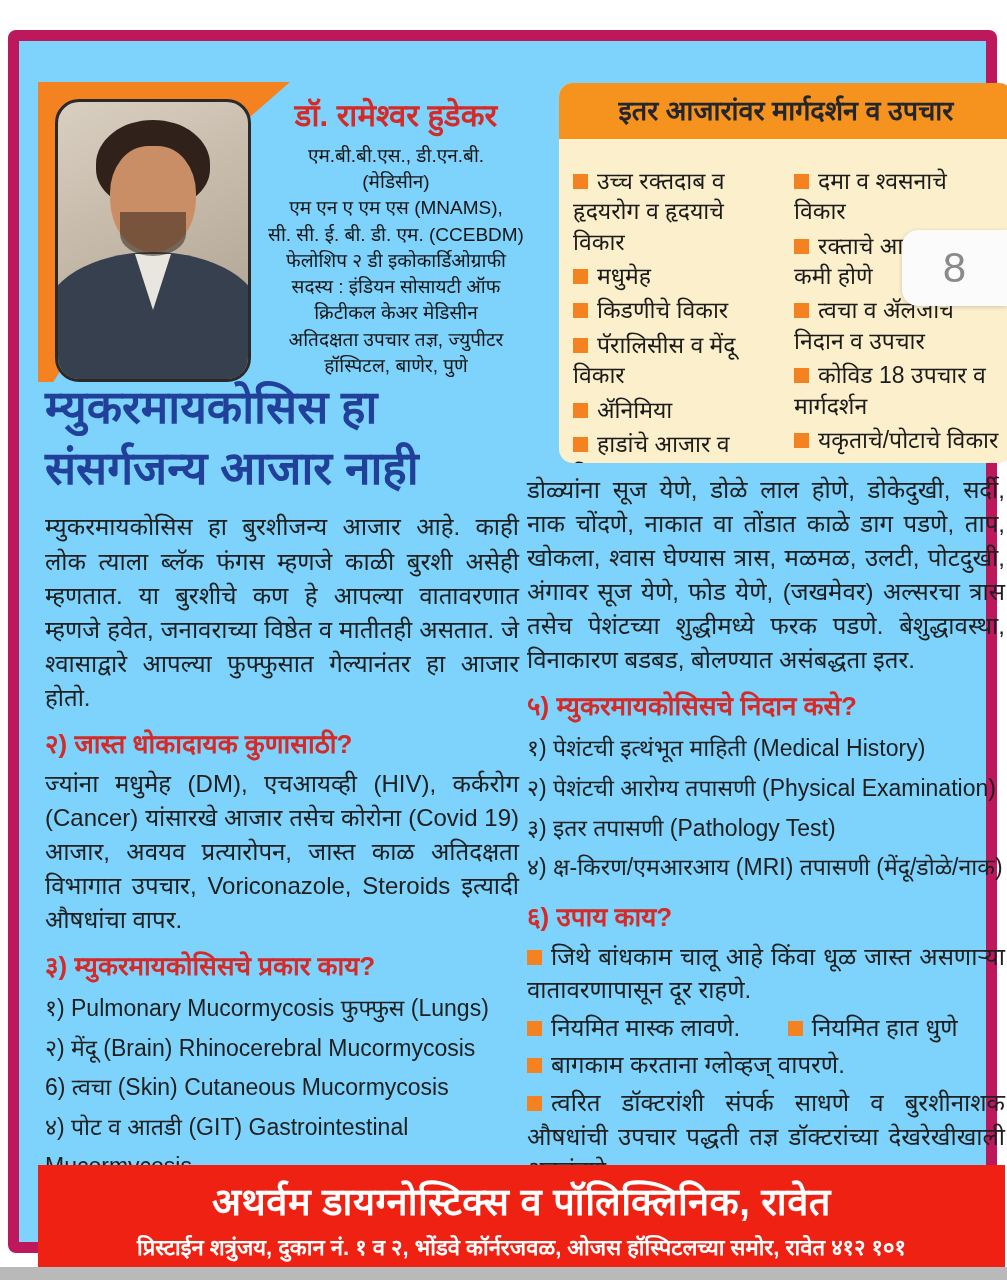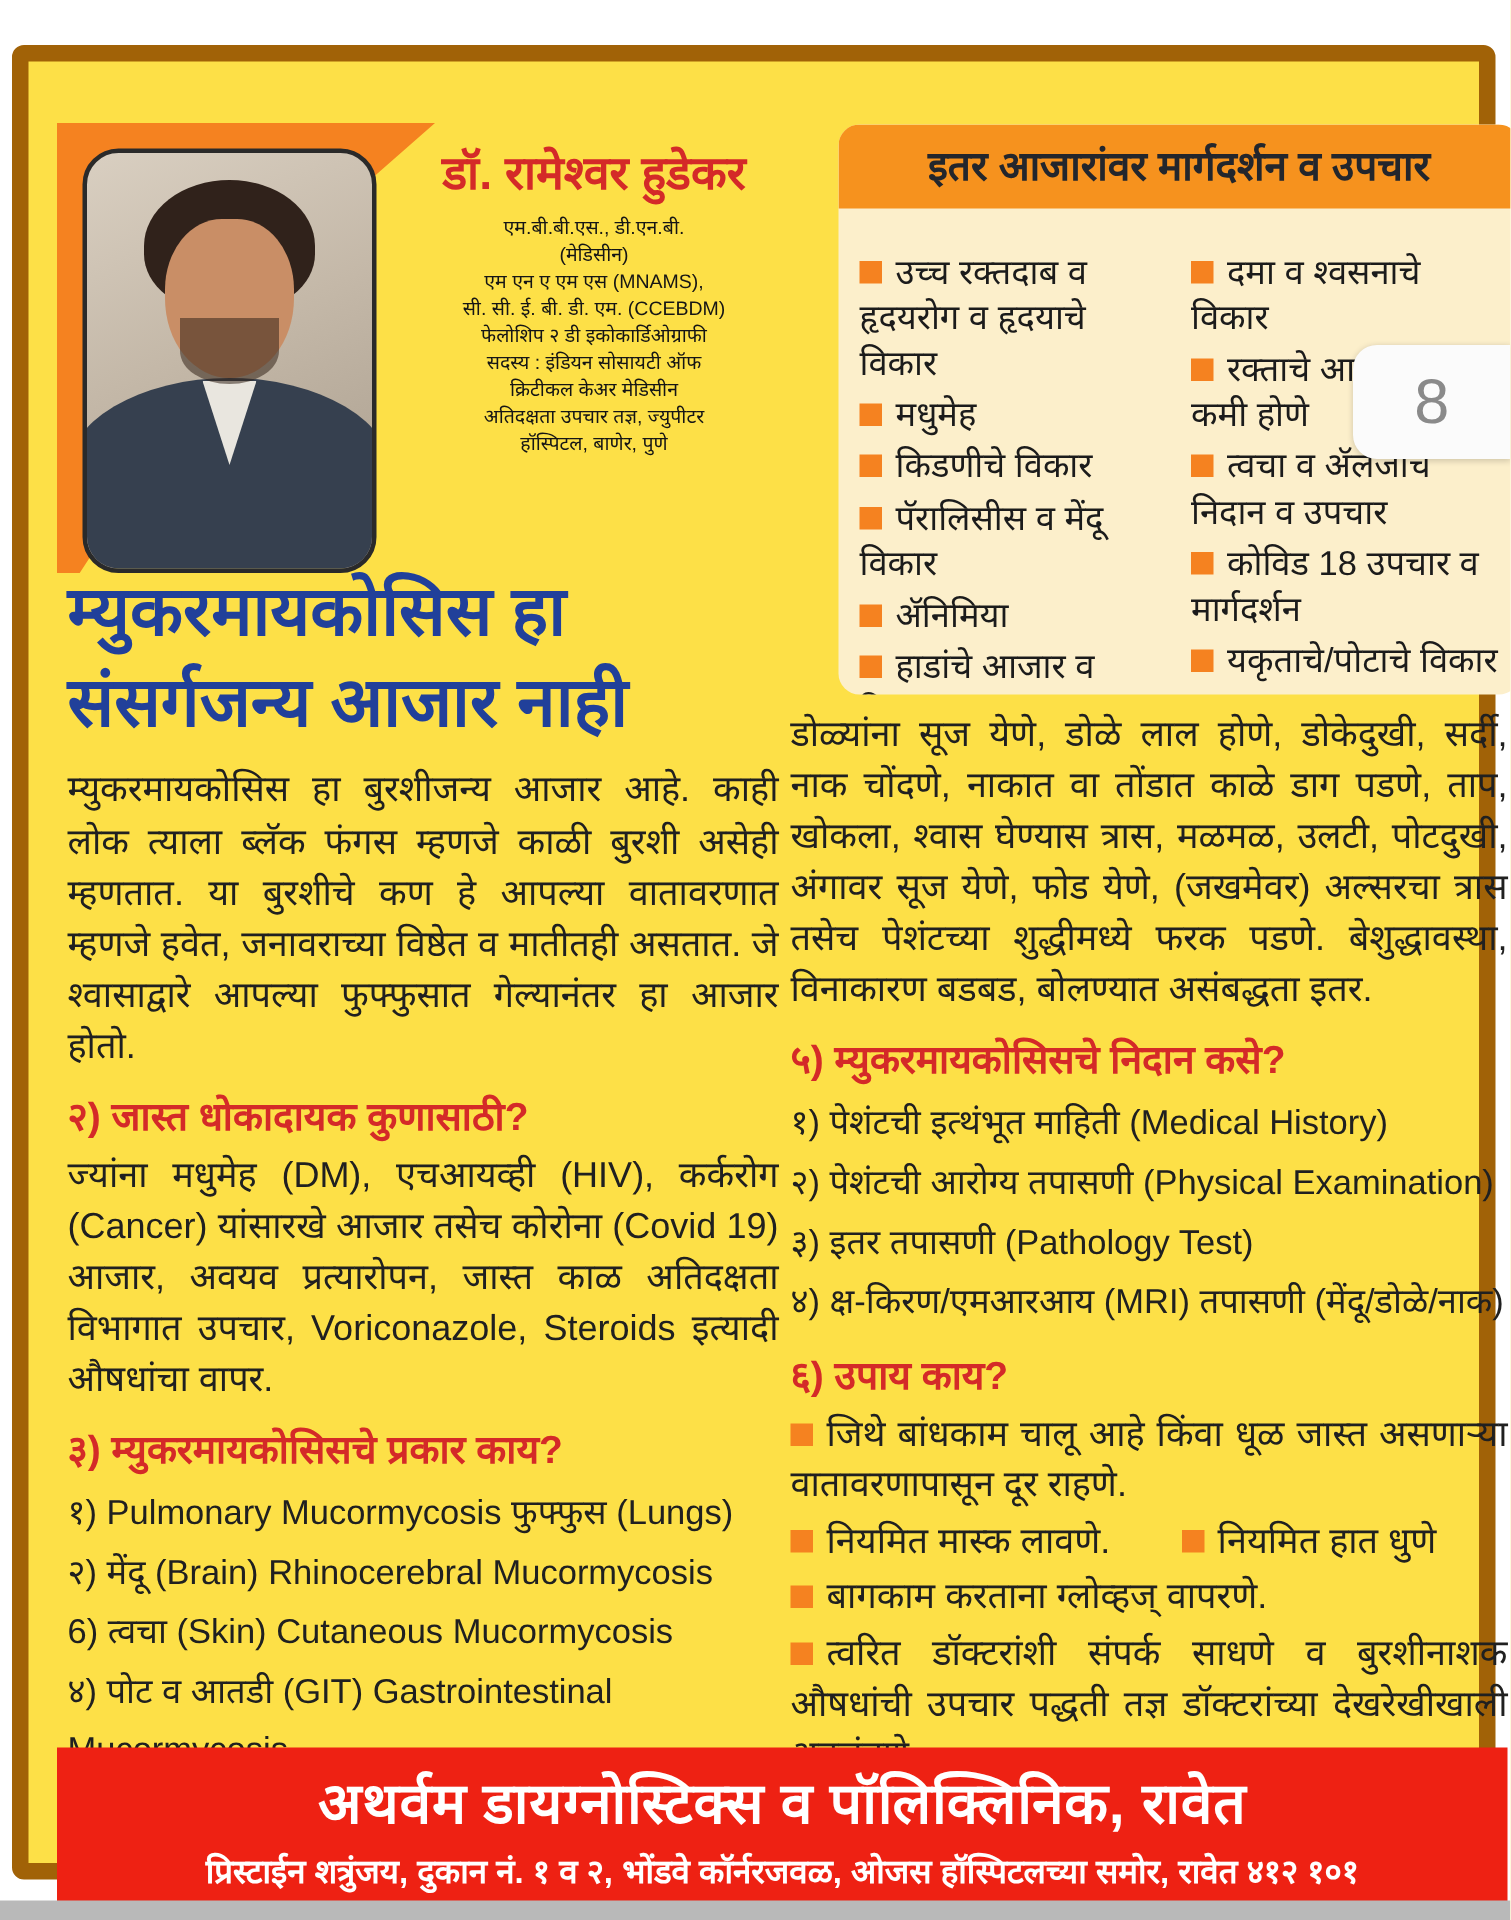--- a/index.html
+++ b/index.html
@@ -1,21 +1,21 @@
 <!DOCTYPE html>
 <html><head>
 <meta charset="utf-8">
 <style>
   html,body{margin:0;padding:0;background:#ffffff;}
   .page{position:relative;width:1007px;height:1280px;background:#ffffff;overflow:hidden;
         font-family:"Liberation Sans","DejaVu Sans",sans-serif;color:#202020;}
 
   
   .frame{position:absolute;left:8px;top:30px;width:989px;height:1223px;box-sizing:border-box;
-         border:11px solid #a16207;border-radius:8px;background:#fde047;}
+         border:11px solid #be185d;border-radius:8px;background:#7dd3fc;}
 
   
   .wedge{position:absolute;left:19px;top:41px;width:252px;height:300px;background:#f58220;
          clip-path:polygon(0 0,100% 0,62% 28%,6% 100%,0 100%);}
 
   
   .photo{position:absolute;left:36px;top:58px;width:190px;height:277px;border-radius:24px;
          border:3px solid #2a2a2a;overflow:hidden;
          background:linear-gradient(155deg,#d9cfc1 0%,#c4b8a8 45%,#a89c8c 100%);}
   .ph-hair{position:absolute;left:38px;top:18px;width:114px;height:88px;border-radius:50% 50% 44% 44%;
@@ -25,21 +25,21 @@
   .ph-beard{position:absolute;left:62px;top:110px;width:66px;height:44px;border-radius:0 0 50% 50%;
             background:rgba(52,36,26,0.55);}
   .ph-suit{position:absolute;left:-14px;top:150px;width:218px;height:130px;border-radius:50% 50% 0 0;
            background:#36404f;}
   .ph-shirt{position:absolute;left:77px;top:152px;width:36px;height:56px;background:#e9e6df;
             clip-path:polygon(0 0,100% 0,50% 100%);}
 
   
   .doc-info{position:absolute;left:232px;top:52px;width:290px;text-align:center;}
   .doc-name{font-size:31px;font-weight:bold;color:#d42a28;margin-bottom:8px;white-space:nowrap;}
-  .cred{font-size:13px;line-height:1.38;color:#151515;}
+  .cred{font-size:19px;line-height:1.38;color:#151515;}
 
   
   .svc-box{position:absolute;left:540px;top:42px;width:454px;height:380px;border-radius:14px;
            background:#fcefcb;overflow:hidden;}
   .svc-head{height:56px;background:#f6921e;color:#23262c;font-size:27px;font-weight:bold;
             text-align:center;line-height:56px;}
   .svc-body{display:flex;gap:16px;padding:27px 14px;}
   .svc-col{flex:1;}
   .svc-item{font-size:23px;line-height:1.32;color:#1b1b1b;margin-bottom:4px;}
   .sq{display:inline-block;width:15px;height:15px;background:#f58220;margin-right:9px;}

